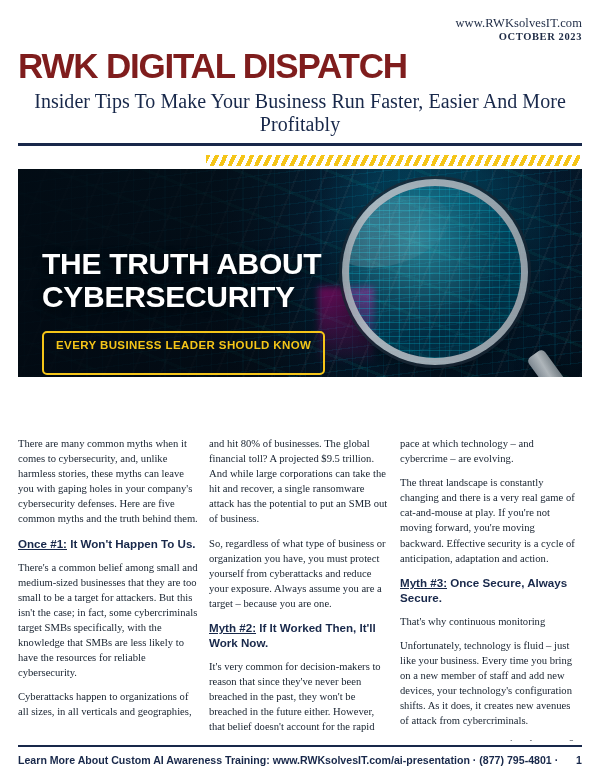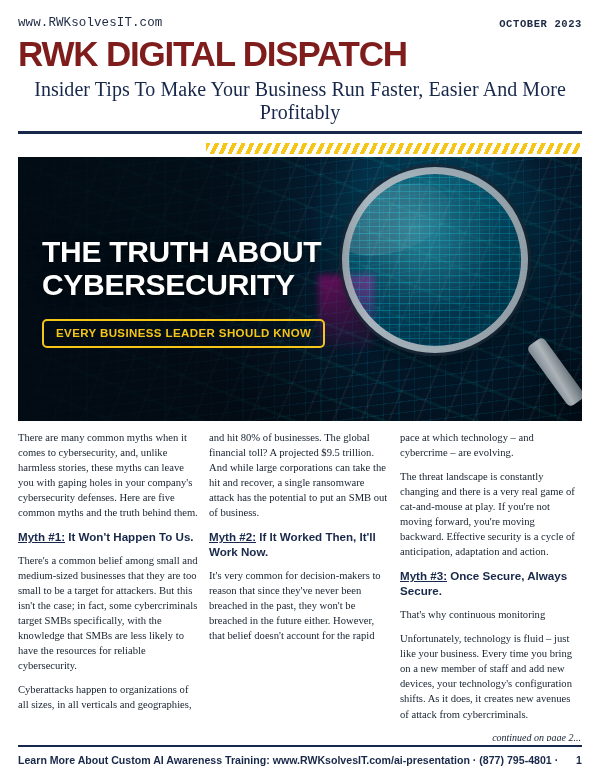--- a/index.html
+++ b/index.html
@@ -25,23 +25,24 @@
     padding: 0 18px;
     display: flex;
     flex-direction: column;
   }
 
   
   .topbar {
     display: flex;
     justify-content: space-between;
     align-items: flex-end;
-    font-family: Liberation Mono, monospace;
+    font-family: Liberation Serif, serif;
     padding-top: 16px;
     padding-bottom: 4px;
+    flex-direction: column;
   }
   .topbar .site {
     font-size: 12.5px;
     color: #1d2a44;
     font-weight: 400;
     letter-spacing: 0.1px;
   }
   .topbar .issue {
     font-size: 10.5px;
     color: #1d2a44;
@@ -91,21 +92,21 @@
       115deg,
       #f5c518 0px, #f5c518 4px,
       #ffffff 4px, #ffffff 8px
     );
   }
   .hero {
     position: absolute;
     top: 14px;
     left: 0;
     right: 0;
-    height: 264px;
+    height: 208px;
     overflow: hidden;
     background: #b91c1c;
   }
   
   .hero-bg {
     position: absolute;
     inset: 0;
     background:
       radial-gradient(circle at 74% 30%, rgba(0,200,255,0.45) 0%, rgba(0,80,140,0.20) 28%, rgba(2,12,24,0.0) 55%),
       linear-gradient(160deg, #04202f 0%, #06121f 45%, #020a12 100%);
@@ -192,21 +193,21 @@
     font-size: 30px;
     line-height: 1.12;
     letter-spacing: -0.3px;
     text-shadow: 0 2px 10px rgba(0,0,0,0.6);
   }
   .hero-badge {
     display: inline-block;
     margin-top: 17px;
     border: 2px solid #f5c518;
     border-radius: 5px;
-    padding: 6px 12px 7px;
+    padding: 6px 12px 22px;
     color: #f5c518;
     font-family: "Liberation Sans", sans-serif;
     font-weight: 700;
     font-size: 11.5px;
     letter-spacing: 0.4px;
   }
 
   
   .columns {
     display: flex;
@@ -298,28 +299,29 @@
         <div class="hero-badge">EVERY BUSINESS LEADER SHOULD KNOW</div>
       </div>
     </div>
   </div>
 
   <div class="columns">
 
     <div class="col">
       <p>There are many common myths when it comes to cybersecurity, and, unlike harmless stories, these myths can leave you with gaping holes in your company's cybersecurity defenses. Here are five common myths and the truth behind them.</p>
       <div class="subhead">
-        <span class="u">Myth #1:</span><span> It Won't Happen To Us.</span>
+        <span class="u">Once #1:</span><span> It Won't Happen To Us.</span>
       </div>
       <p>There's a common belief among small and medium-sized businesses that they are too small to be a target for attackers. But this isn't the case; in fact, some cybercriminals target SMBs specifically, with the knowledge that SMBs are less likely to have the resources for reliable cybersecurity.</p>
       <p>Cyberattacks happen to organizations of all sizes, in all verticals and geographies,</p>
     </div>
 
     <div class="col">
       <p>and hit 80% of businesses. The global financial toll? A projected $9.5 trillion. And while large corporations can take the hit and recover, a single ransomware attack has the potential to put an SMB out of business.</p>
+      <p>So, regardless of what type of business or organization you have, you must protect yourself from cyberattacks and reduce your exposure. Always assume you are a target – because you are one.</p>
       <div class="subhead">
         <span class="u">Myth #2:</span><span> If It Worked Then, It'll Work Now.</span>
       </div>
       <p>It's very common for decision-makers to reason that since they've never been breached in the past, they won't be breached in the future either. However, that belief doesn't account for the rapid</p>
     </div>
 
     <div class="col">
       <p>pace at which technology – and cybercrime – are evolving.</p>
       <p>The threat landscape is constantly changing and there is a very real game of cat-and-mouse at play. If you're not moving forward, you're moving backward. Effective security is a cycle of anticipation, adaptation and action.</p>
       <div class="subhead">

